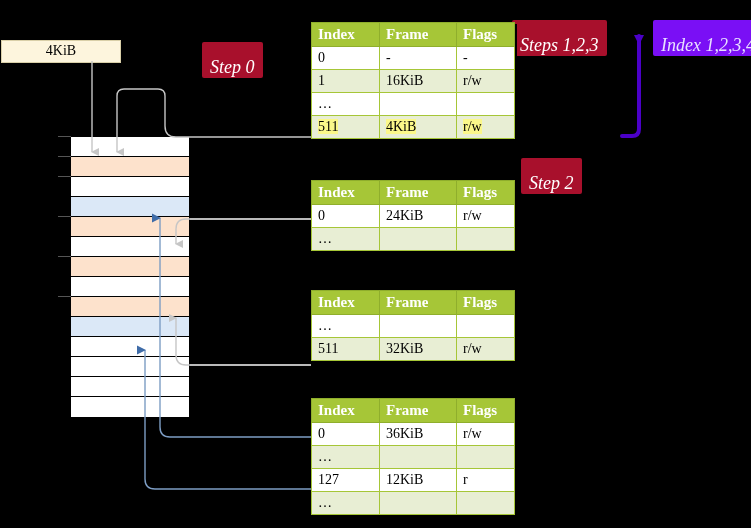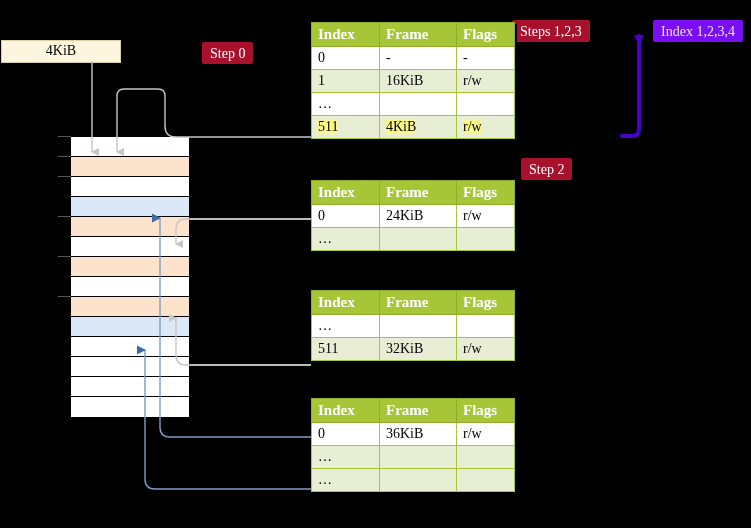--- a/index.html
+++ b/index.html
@@ -1,22 +1,22 @@
 <!DOCTYPE html>
 <html><head>
 <meta charset="utf-8">
 <style>
   html,body{margin:0;padding:0;background:#000;}
   body{width:751px;height:528px;position:relative;overflow:hidden;
        font-family:"Liberation Serif", serif;}
   .stage{position:absolute;left:0;top:0;width:751px;height:528px;}
 
   
-  .badge{position:absolute;padding:4px 8px 3px 8px;font-size:14px;line-height:15px;
-         color:#fff;white-space:nowrap;border-radius:2px;}
+  .badge{position:absolute;padding:18px 8px 3px 8px;font-size:18px;line-height:15px;
+         color:#fff;white-space:nowrap;border-radius:2px;font-style:italic;}
   .badge.red{background:#a8102c;}
   .badge.purple{background:#7a0ff5;color:#e8e0ff;}
 
   
   .kbox{position:absolute;background:#fdf5dd;border:1px solid #d9cfa8;
         color:#000;font-size:14px;text-align:center;line-height:20px;}
 
   
   .memcol{position:absolute;left:70px;top:136px;width:120px;height:280px;
           border:1px solid #000;box-sizing:border-box;background:#fff;}
@@ -169,20 +169,25 @@
         <tr class="plain">
           <td class="c0">0</td>
           <td class="c1">36KiB</td>
           <td class="c2">r/w</td>
         </tr>
         <tr class="alt">
           <td class="c0">…</td>
           <td class="c1">&nbsp;</td>
           <td class="c2">&nbsp;</td>
         </tr>
+        <tr class="plain">
+          <td class="c0">127</td>
+          <td class="c1">12KiB</td>
+          <td class="c2">r</td>
+        </tr>
         <tr class="alt">
           <td class="c0">…</td>
           <td class="c1">&nbsp;</td>
           <td class="c2">&nbsp;</td>
         </tr>
       </tbody>
     </table>
 
   <svg class="ov" viewBox="0 0 751 528">
     <defs>

